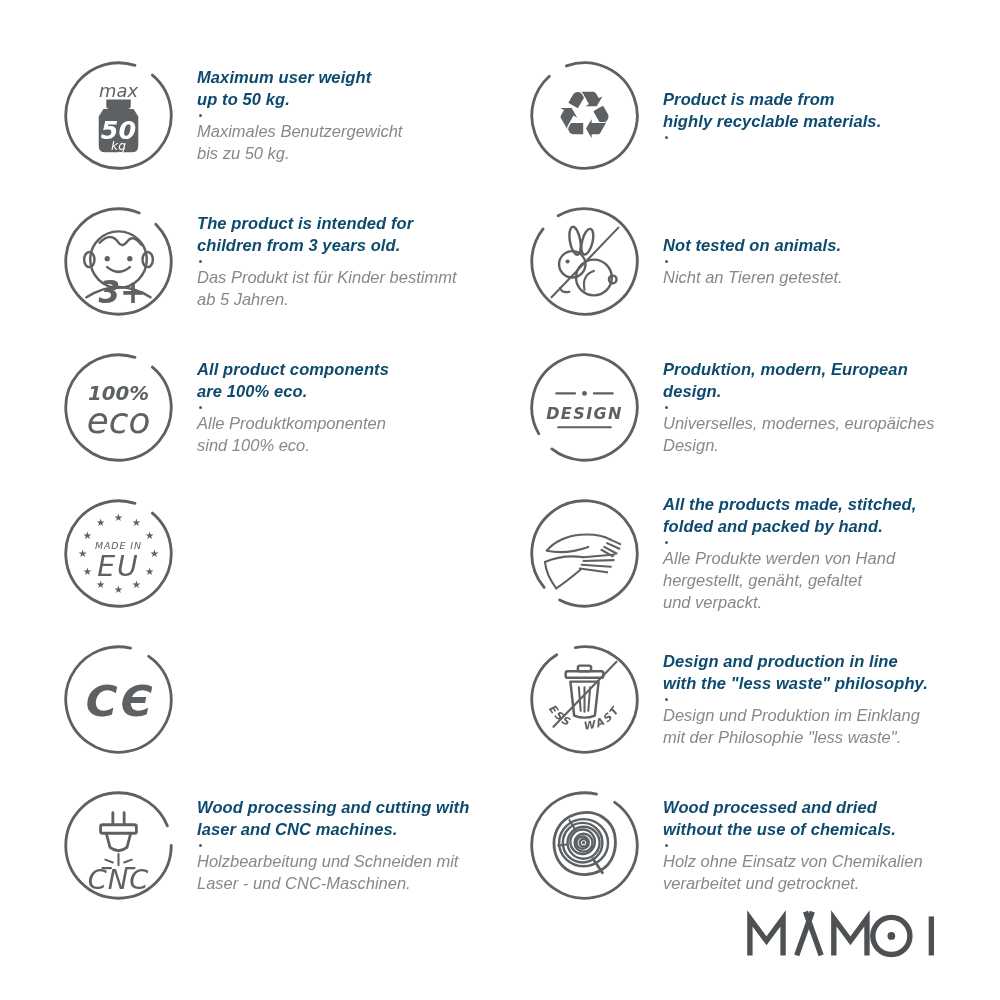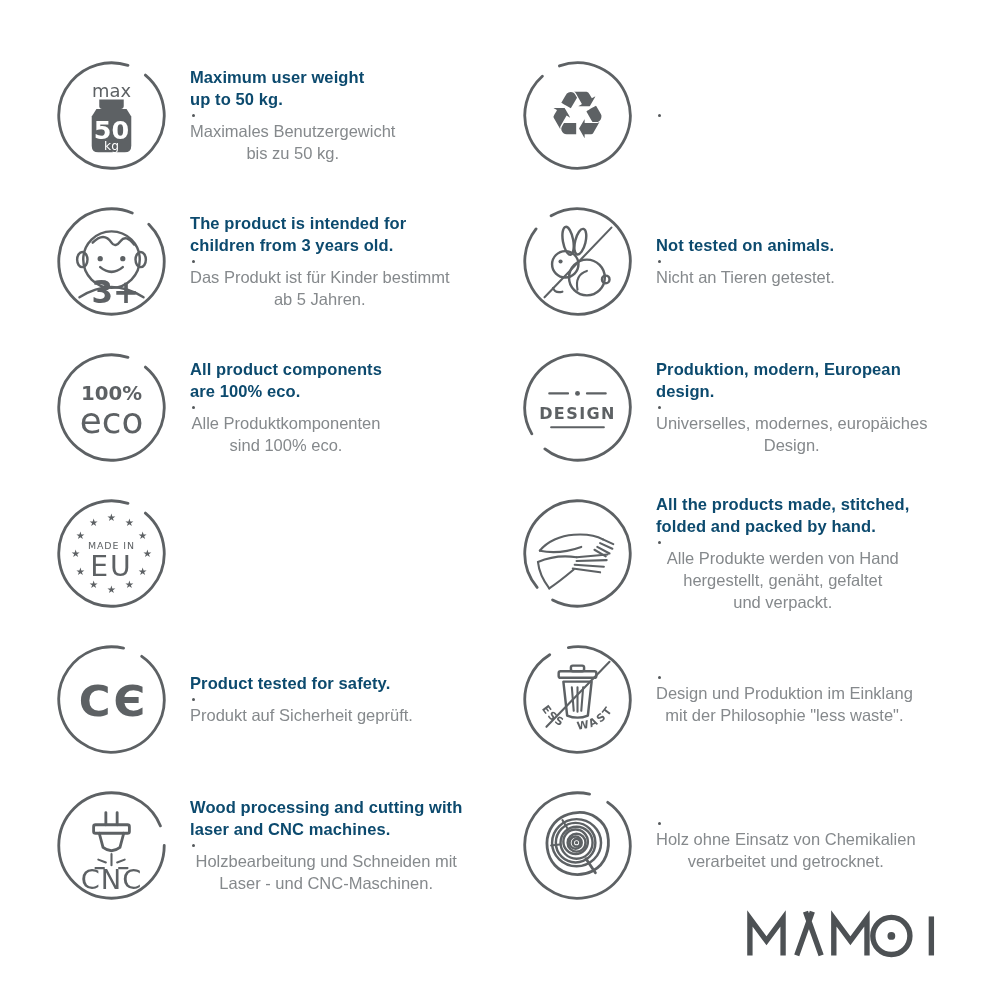--- a/index.html
+++ b/index.html
@@ -1,28 +1,28 @@
 <!DOCTYPE html>
 <html><head>
 <meta charset="utf-8">
 <style>
   html,body{margin:0;padding:0;background:#fff;}
   .page{position:relative;width:1000px;height:1000px;background:#fff;overflow:hidden;
         font-family:"Liberation Sans",sans-serif;}
-  .grid{position:absolute;top:42px;left:55px;}
+  .grid{position:absolute;top:42px;left:62px;font-style:italic;}
   .row{display:flex;height:146px;align-items:center;}
   .cell{display:flex;align-items:center;}
   .cell.c-left{width:466px;}
   .cell.c-right{width:470px;}
   .ic{width:113px;height:113px;flex:0 0 113px;}
   .txt{margin-left:22px;}
   .title{font-weight:bold;font-size:16.5px;line-height:22px;color:#0c4a6e;
          white-space:pre-line;letter-spacing:0.1px;}
   .sep-dot{width:3px;height:3px;border-radius:50%;background:#54585b;margin:4px 0 3px 2px;}
-  .subtitle{font-size:16.5px;line-height:22px;color:#85898c;white-space:pre-line;text-align:center;}
+  .subtitle{font-size:16.5px;line-height:22px;color:#85898c;white-space:pre-line;}
   .ring{fill:none;stroke:#5d6164;stroke-width:3;stroke-dasharray:330 22;stroke-linecap:round;}
   .st{stroke:#5d6164;fill:none;stroke-width:2.6;stroke-linecap:round;stroke-linejoin:round;}
   .st2{stroke:#5d6164;fill:none;stroke-width:2.2;stroke-linecap:round;stroke-linejoin:round;}
   .st3{stroke:#5d6164;fill:none;stroke-width:3;stroke-linecap:round;stroke-linejoin:round;}
   .fl{fill:#5d6164;stroke:none;}
   .ic text{fill:#5d6164;font-family:"DejaVu Sans","Liberation Sans",sans-serif;}
   .logo{position:absolute;right:54px;bottom:36px;}
   .lg{stroke:#4d5154;fill:none;stroke-width:5.5;stroke-linecap:butt;stroke-linejoin:miter;}
 </style>
 </head>
@@ -48,20 +48,22 @@
           <div class="subtitle">Maximales Benutzergewicht
 bis zu 50 kg.</div>
         </div>
       </div>
       <div class="cell c-right">
         <svg class="ic" viewBox="0 0 120 120">
           <circle class="ring" cx="60" cy="60" r="56" transform="rotate(-110 60 60)"></circle>
           <text x="60" y="84" font-size="70" text-anchor="middle">♻</text>
         </svg>
         <div class="txt">
+          <div class="title">Product is made from
+highly recyclable materials.</div>
           <div class="sep-dot"></div>
         </div>
       </div>
     </div>
 
     <div class="row">
       <div class="cell c-left">
         <svg class="ic" viewBox="0 0 120 120">
           <circle class="ring" cx="60" cy="60" r="56" transform="rotate(-45 60 60)"></circle>
           <circle class="st" cx="60" cy="58" r="30"></circle>
@@ -180,42 +182,39 @@
       </div>
     </div>
 
     <div class="row">
       <div class="cell c-left">
         <svg class="ic" viewBox="0 0 120 120">
           <circle class="ring" cx="60" cy="60" r="56" transform="rotate(-55 60 60)"></circle>
           <text x="42" y="77" font-size="46" font-weight="bold" text-anchor="middle">C</text>
           <text x="79" y="77" font-size="46" font-weight="bold" text-anchor="middle">Є</text>
         </svg>
-        <div class="txt">
-          <div class="title">Product tested for safety.</div>
-          <div class="sep-dot"></div>
-          <div class="subtitle">Produkt auf Sicherheit geprüft.</div>
-        </div>
       </div>
       <div class="cell c-right">
         <svg class="ic" viewBox="0 0 120 120">
           <defs>
             <path id="lwarc" d="M20,66 A44,44 0 0 0 100,66"></path>
           </defs>
           <circle class="ring" cx="60" cy="60" r="56" transform="rotate(-100 60 60)"></circle>
           <rect class="st" x="53" y="24" width="14" height="6" rx="2"></rect>
           <rect class="st" x="40" y="30" width="40" height="7" rx="2"></rect>
           <path class="st" d="M45,41 h30 l-4,36 q-11,4.5 -22,0 z"></path>
           <path class="st2" d="M54,47 L56,72 M60,47 V73 M66,47 L64,72"></path>
           <path class="st2" d="M27,89 L94,20"></path>
           <text font-size="11.5" font-weight="bold" letter-spacing="2" word-spacing="10">
             <textPath href="#lwarc" startOffset="50%" text-anchor="middle">LESS WASTE</textPath>
           </text>
         </svg>
         <div class="txt">
+          <div class="title">Design and production in line
+with the "less waste" philosophy.</div>
           <div class="sep-dot"></div>
           <div class="subtitle">Design und Produktion im Einklang
 mit der Philosophie "less waste".</div>
         </div>
       </div>
     </div>
 
     <div class="row">
       <div class="cell c-left">
         <svg class="ic" viewBox="0 0 120 120">
@@ -246,20 +245,22 @@
             <circle cx="58" cy="56" r="13"></circle>
             <circle cx="59" cy="57" r="9.5"></circle>
             <circle cx="58" cy="57" r="6.5"></circle>
             <circle cx="59" cy="57" r="4"></circle>
           </g>
           <circle class="fl" cx="59" cy="57" r="1.8"></circle>
           <path class="st2" d="M44,33 L50,43 M32,60 L41,59"></path>
           <path class="st3" d="M69,74 L79,89"></path>
         </svg>
         <div class="txt">
+          <div class="title">Wood processed and dried
+without the use of chemicals.</div>
           <div class="sep-dot"></div>
           <div class="subtitle">Holz ohne Einsatz von Chemikalien
 verarbeitet und getrocknet.</div>
         </div>
       </div>
     </div>
 
   </div>
 
   <div class="logo" aria-label="MAMOI">

